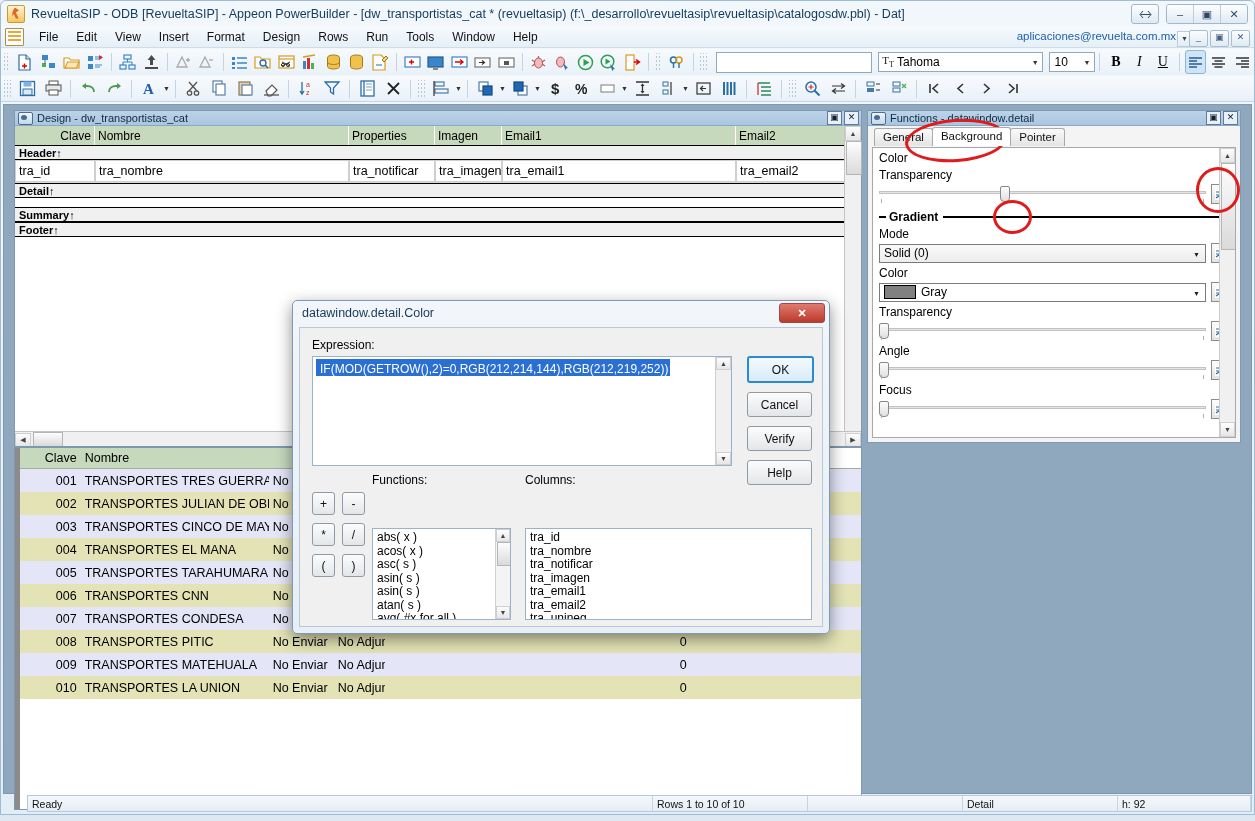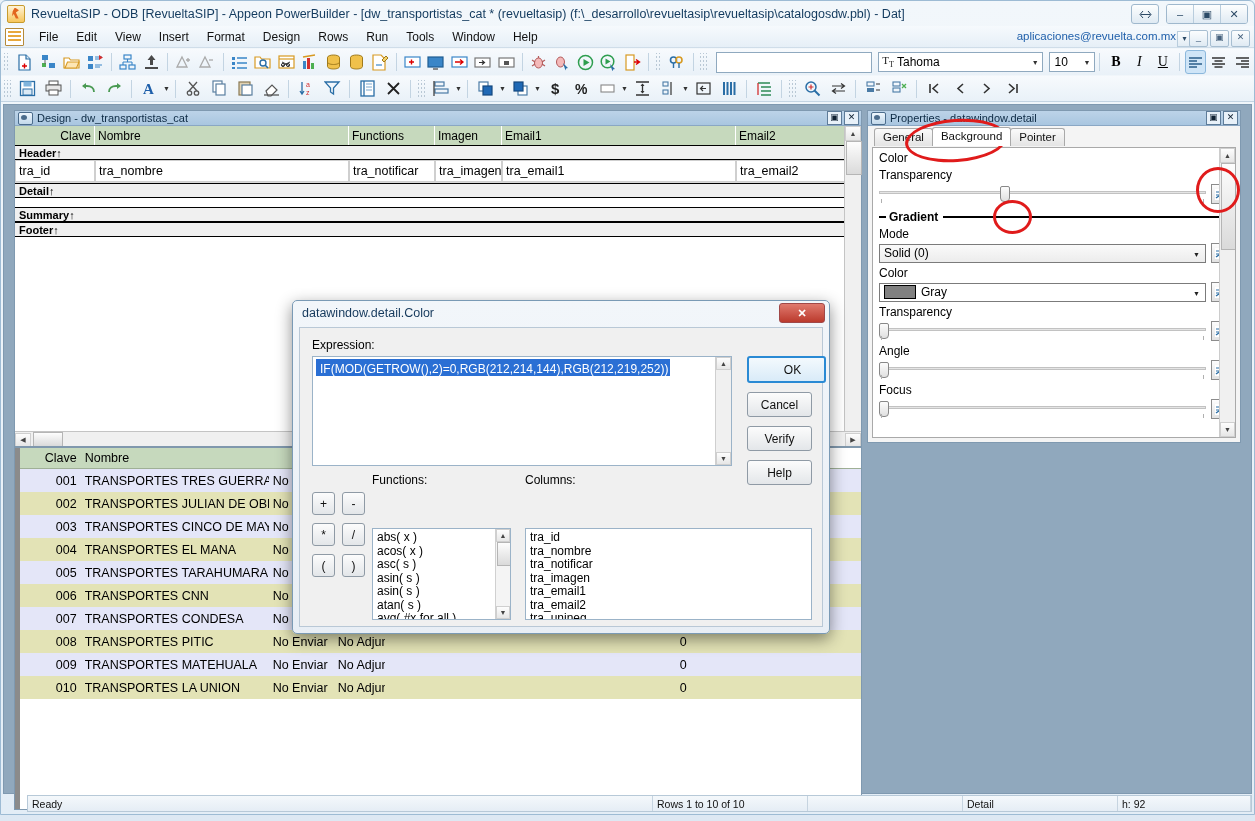--- a/index.html
+++ b/index.html
@@ -188,21 +188,21 @@
   .expr-area{position:absolute;left:12px;top:28px;width:420px;height:110px;
     border:1px solid #9bb3c8;background:#fff;box-sizing:border-box;}
   .expr-text{padding:3px 2px 0 4px;font-size:12px;color:#fff;background:#2a6fd4;
     display:inline-block;white-space:nowrap;margin:2px 0 0 3px;}
   .expr-sb{position:absolute;right:0;top:0;bottom:0;width:15px;background:#f0f0f0;
     border-left:1px solid #cfcfcf;}
   .dlg-btns{position:absolute;right:12px;top:28px;width:63px;}
   .dlg-btn{width:63px;height:23px;margin-bottom:9px;border:1px solid #8f9aa5;
     border-radius:3px;background:linear-gradient(#fcfcfc,#e3e6e9);font-size:12px;
     display:flex;align-items:center;justify-content:center;color:#111;}
-  .dlg-btn.primary{border:2px solid #2a8ad4;background:linear-gradient(#f3f9fd,#d9ebf8);padding-left:12px;}
+  .dlg-btn.primary{border:2px solid #2a8ad4;background:linear-gradient(#f3f9fd,#d9ebf8);}
   .lst-lbl{position:absolute;font-size:12px;color:#000;}
   .lst{position:absolute;border:1px solid #9bb3c8;background:#fff;box-sizing:border-box;
     font-size:12px;overflow:hidden;padding:2px 0 0 4px;margin-top:40px;}
   .lst div{line-height:13.5px;white-space:nowrap;}
   .lst-sb{position:absolute;right:0;top:0;bottom:0;width:14px;background:#f4f4f4;
     border-left:1px solid #d0d0d0;}
   .opbtn{position:absolute;width:21px;height:21px;border:1px solid #8f9aa5;border-radius:3px;
     background:linear-gradient(#fcfcfc,#e3e6e9);font-size:12px;display:flex;
     align-items:center;justify-content:center;color:#111;}
 
@@ -703,21 +703,21 @@
         <span>Design - dw_transportistas_cat</span>
         <div class="dw-tbtns">
           <div class="dw-tb">▣</div>
           <div class="dw-tb">✕</div>
         </div>
       </div>
 
       <div class="dw-headerrow">
         <div class="dwcell r" style="width:80px">Clave</div>
         <div class="dwcell" style="width:254px">Nombre</div>
-        <div class="dwcell" style="width:86px">Functions</div>
+        <div class="dwcell" style="width:86px">Properties</div>
         <div class="dwcell" style="width:67px">Imagen</div>
         <div class="dwcell" style="width:234px">Email1</div>
         <div class="dwcell" style="width:110px">Email2</div>
       </div>
       <div class="dw-band-label"><span>Header</span><span>↑</span></div>
 
       <div class="dw-detailrow">
         <div class="dwcell" style="width:80px">tra_id</div>
         <div class="dwcell" style="width:254px">tra_nombre</div>
         <div class="dwcell" style="width:86px">tra_notificar</div>
@@ -858,21 +858,21 @@
                   <div class="pvcell" style="width: 230px; background: rgb(227, 227, 182);"></div>
                 </div>
               </div>
         </div>
       </div>
     </div>
 
     <div class="props">
       <div class="pr-title">
         <div class="dw-ticon"></div>
-        <span>Properties - datawindow.detail</span>
+        <span>Functions - datawindow.detail</span>
         <div class="dw-tbtns">
           <div class="dw-tb">▣</div>
           <div class="dw-tb">✕</div>
         </div>
       </div>
       <div class="pr-tabs">
         <div class="pr-tab">General</div>
         <div class="pr-tab active">Background</div>
         <div class="pr-tab">Pointer</div>
       </div>

